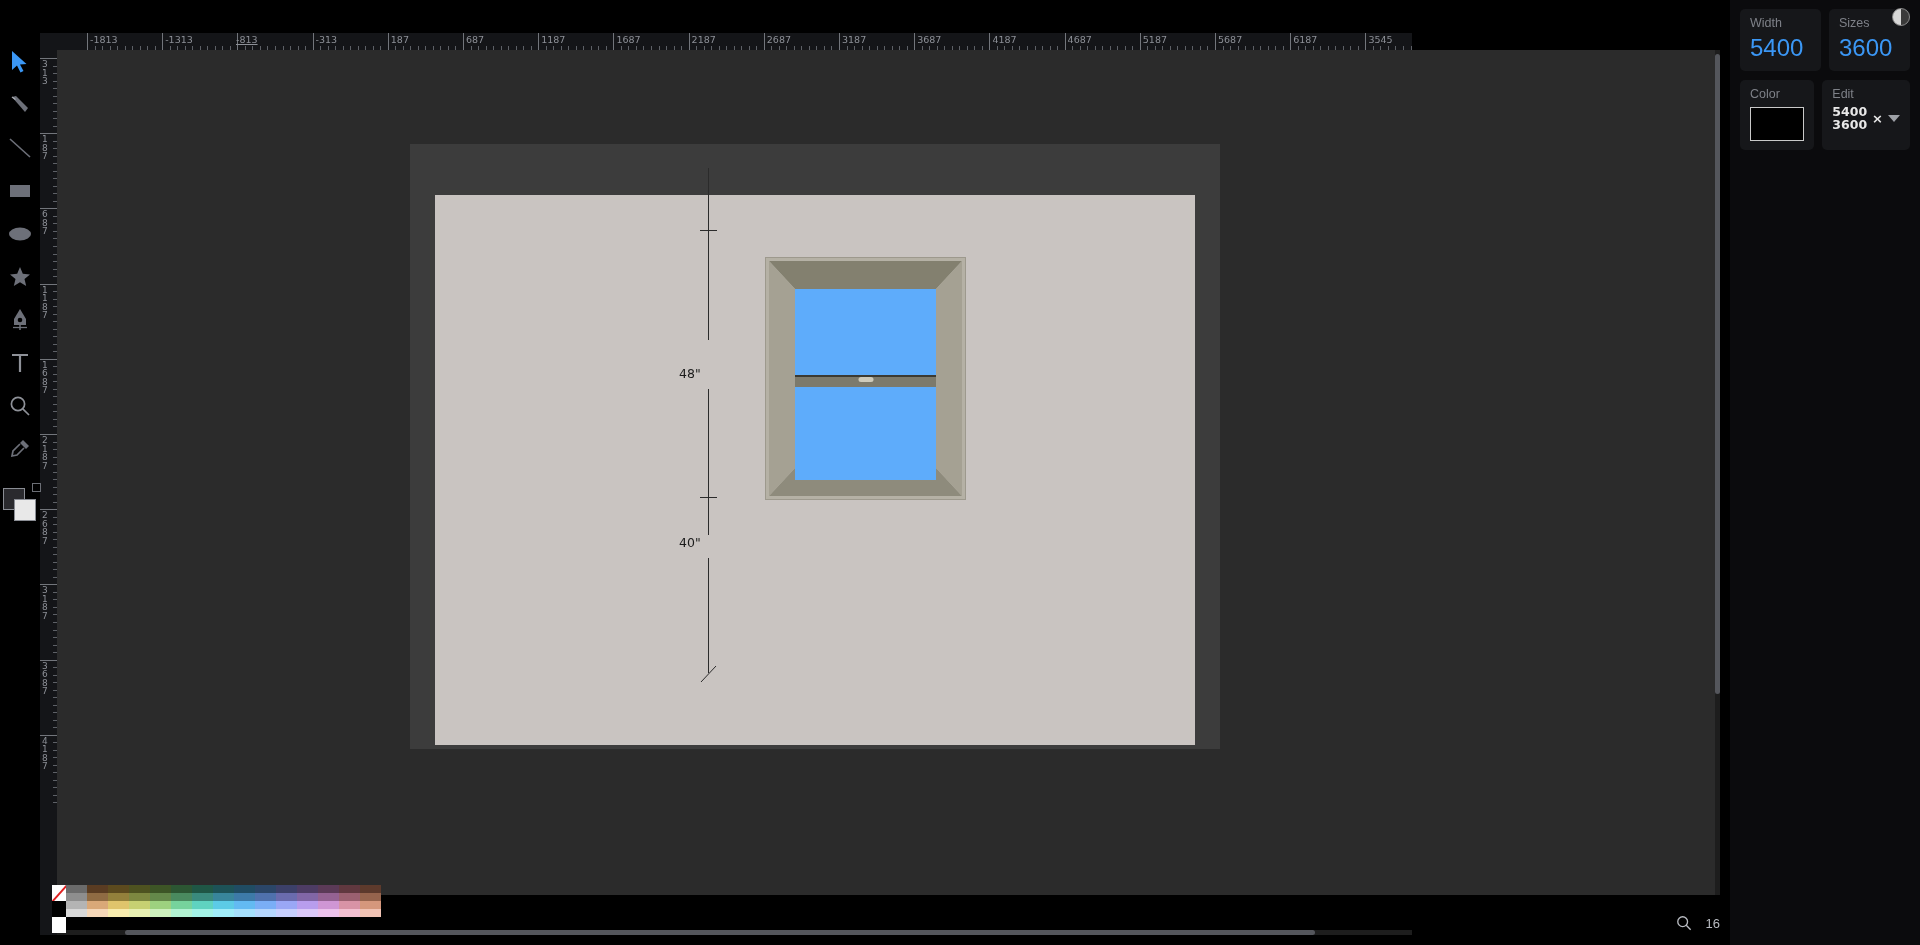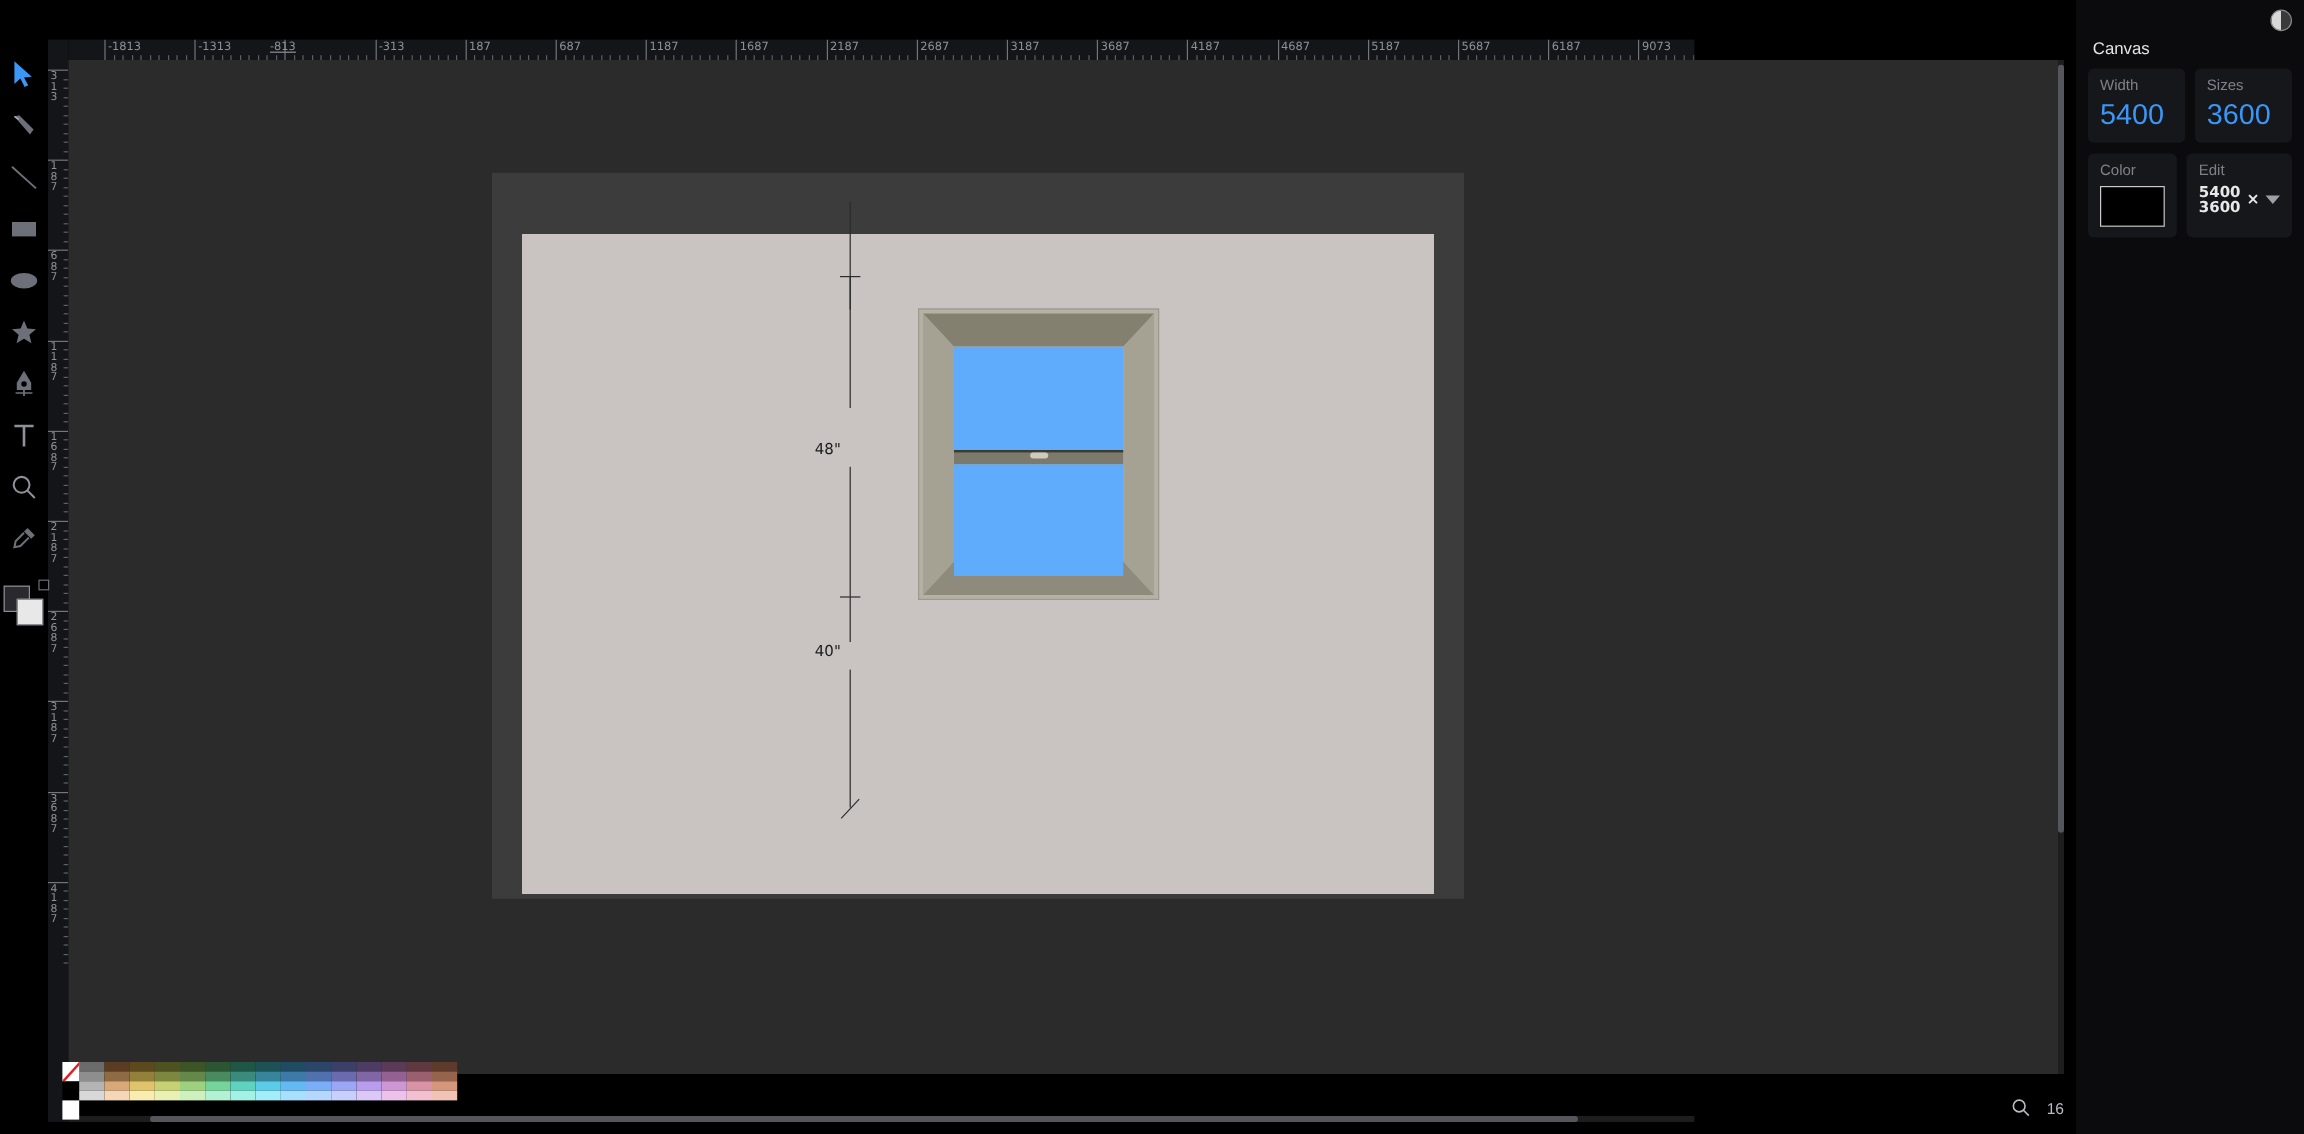--- a/index.html
+++ b/index.html
@@ -250,21 +250,21 @@
       <div class="tick minor" style="left: 112.72px;"></div>
       <div class="tick minor" style="left: 120.24px;"></div>
       <div class="tick minor" style="left: 127.76px;"></div>
       <div class="tick minor" style="left: 135.28px;"></div>
       <div class="tick minor" style="left: 142.8px;"></div>
       <div class="tick minor" style="left: 150.32px;"></div>
       <div class="tick minor" style="left: 157.84px;"></div>
       <div class="tick minor" style="left: 165.36px;"></div>
       <div class="tick minor" style="left: 172.88px;"></div>
       <div class="tick major" style="left: 180.4px;"></div>
-      <div class="lbl" style="left: 165px; text-decoration: underline;">-813</div>
+      <div class="lbl" style="left: 176px; text-decoration: underline;">-813</div>
       <div class="tick minor" style="left: 187.92px;"></div>
       <div class="tick minor" style="left: 195.44px;"></div>
       <div class="tick minor" style="left: 202.96px;"></div>
       <div class="tick minor" style="left: 210.48px;"></div>
       <div class="tick minor" style="left: 218px;"></div>
       <div class="tick minor" style="left: 225.52px;"></div>
       <div class="tick minor" style="left: 233.04px;"></div>
       <div class="tick minor" style="left: 240.56px;"></div>
       <div class="tick minor" style="left: 248.08px;"></div>
       <div class="tick major" style="left: 255.6px;"></div>
@@ -415,21 +415,21 @@
       <div class="tick minor" style="left: 1240.72px;"></div>
       <div class="tick minor" style="left: 1248.24px;"></div>
       <div class="tick minor" style="left: 1255.76px;"></div>
       <div class="tick minor" style="left: 1263.28px;"></div>
       <div class="tick minor" style="left: 1270.8px;"></div>
       <div class="tick minor" style="left: 1278.32px;"></div>
       <div class="tick minor" style="left: 1285.84px;"></div>
       <div class="tick minor" style="left: 1293.36px;"></div>
       <div class="tick minor" style="left: 1300.88px;"></div>
       <div class="tick major" style="left: 1308.4px;"></div>
-      <div class="lbl" style="left: 1308.4px;">9073</div>
+      <div class="lbl" style="left: 1308.4px;">3545</div>
       <div class="tick minor" style="left: 1315.92px;"></div>
       <div class="tick minor" style="left: 1323.44px;"></div>
       <div class="tick minor" style="left: 1330.96px;"></div>
       <div class="tick minor" style="left: 1338.48px;"></div>
       <div class="tick minor" style="left: 1346px;"></div>
       <div class="tick minor" style="left: 1353.52px;"></div>
     </div>
   <div class="ruler-v" id="rulerV">
       <div class="tick major" style="top: 8px;"></div>
       <div class="lbl" style="top: 10px;">313</div>
@@ -642,21 +642,20 @@
       <div class="thumb"></div>
     </div>
   </div>
 
   <div class="scroll-h">
     <div class="thumb"></div>
   </div>
 
   <div class="rightpanel">
     <div class="panel-dots"></div>
-    <div class="panel-title">Canvas</div>
 
 
     <div class="row2">
       <div class="card">
         <div class="card-label">Width</div>
         <div class="card-value">5400</div>
       </div>
       <div class="card">
         <div class="card-label">Sizes</div>
         <div class="card-value">3600</div>

